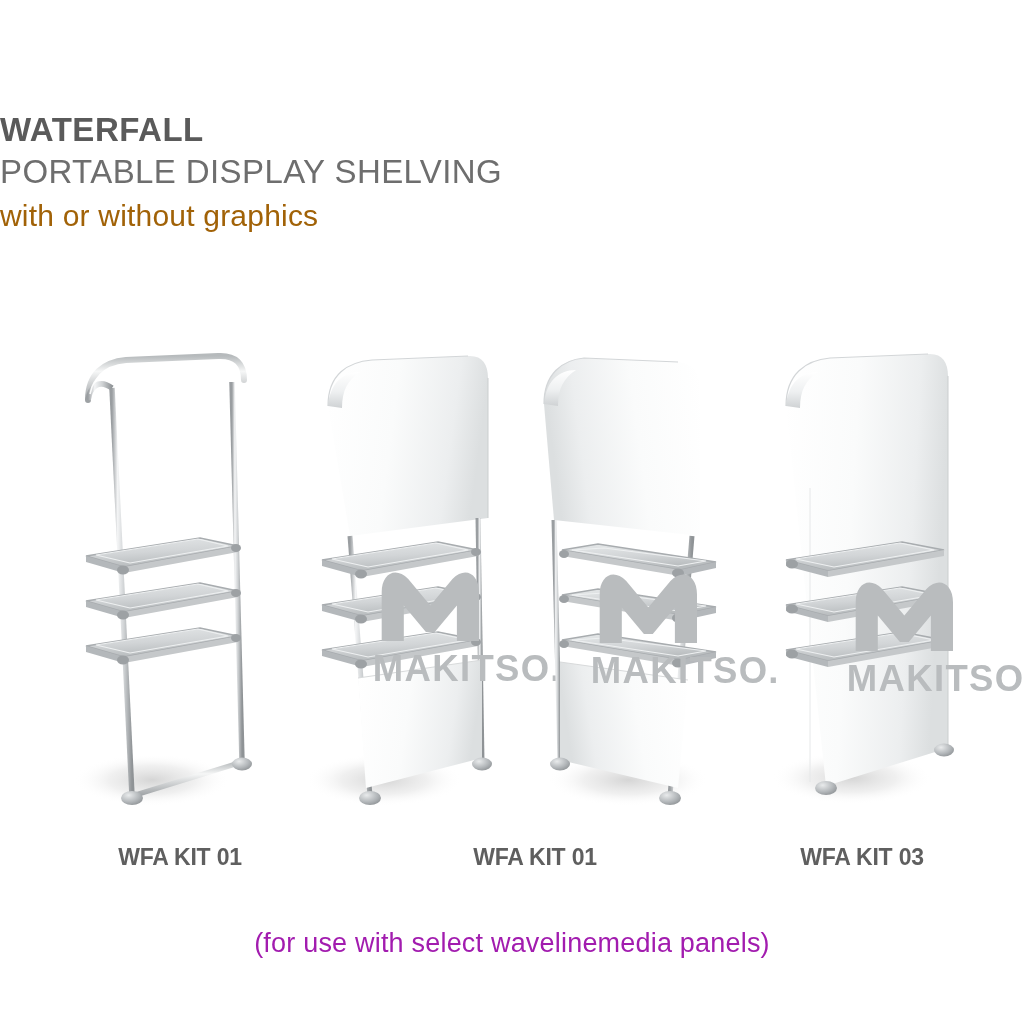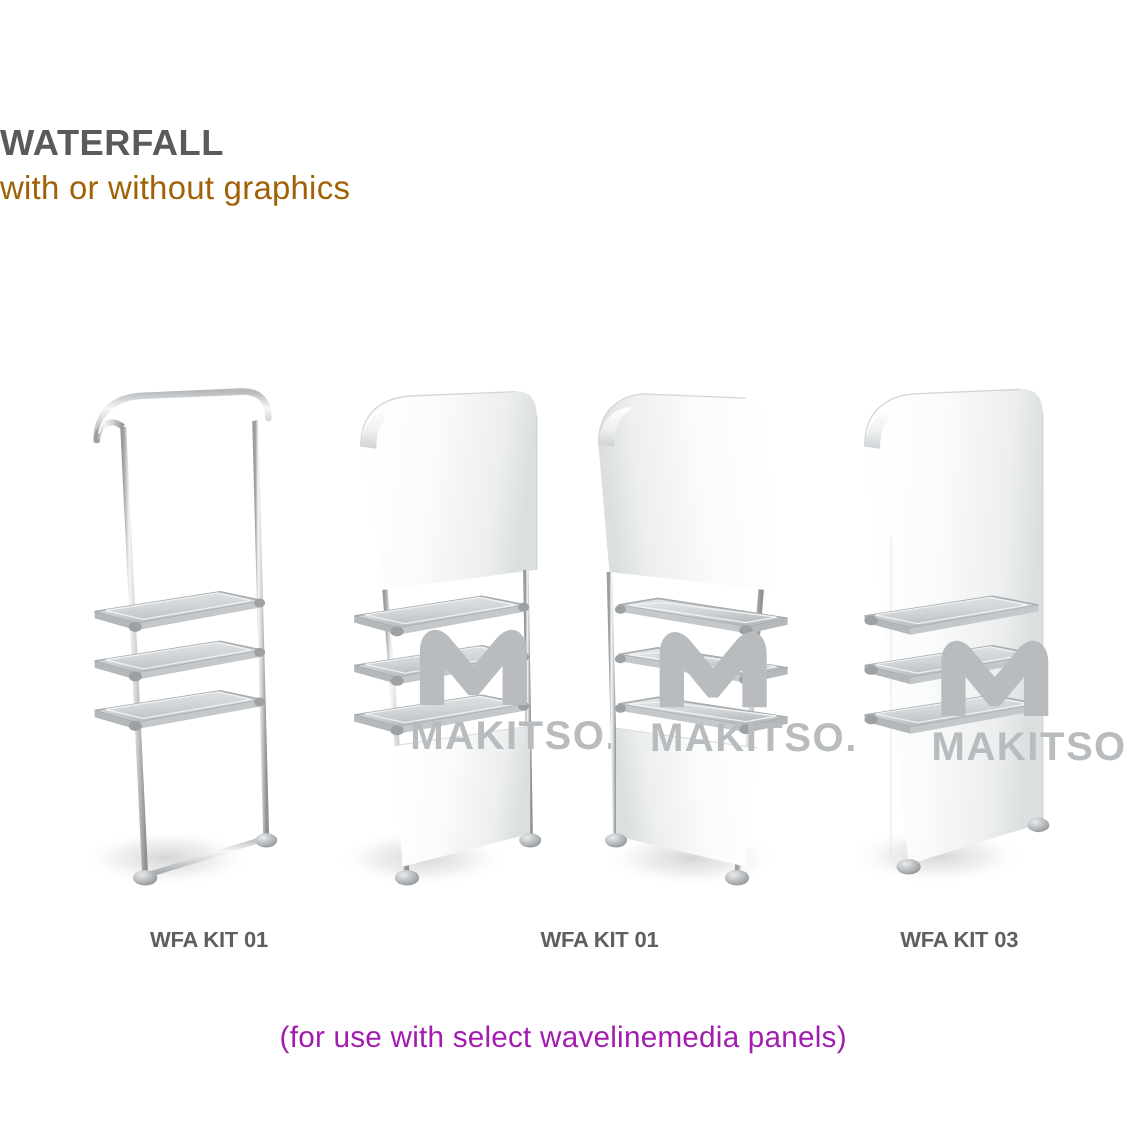--- a/index.html
+++ b/index.html
@@ -29,24 +29,23 @@
 
   
   .footer{
     position:absolute;left:0;top:928px;width:1024px;text-align:center;
     font-size:27px;font-weight:300;color:#a21caf;letter-spacing:0.2px;
   }
 
   
   .caption{
     position:absolute;top:844px;
-    font-size:20px;font-weight:bold;color:#5f5f5f;
+    font-size:23px;font-weight:bold;color:#5f5f5f;
     letter-spacing:-0.2px;white-space:nowrap;
     transform:translateX(-50%);
-    margin-left:10px;
   }
 
   
   .unit{position:absolute;width:230px;height:470px;}
   .u1{left:60px;top:348px;}
   .u2{left:292px;top:348px;}
   .u3{left:520px;top:348px;}
   .u4{left:752px;top:348px;}
 
   .unit svg{display:block;width:230px;height:470px;overflow:visible;}
@@ -55,20 +54,21 @@
   .logo{position:absolute;pointer-events:none;}
   .logo svg{display:block;overflow:visible;}
 </style>
 </head>
 <body>
 
 <div class="stage">
 
   <div class="titles">
     <div class="t-main">WATERFALL</div>
+    <div class="t-sub">PORTABLE DISPLAY SHELVING</div>
     <div class="t-sub2">with or without graphics</div>
   </div>
 
   <svg width="0" height="0" style="position:absolute" aria-hidden="true">
     <defs>
       <linearGradient id="tube" x1="0" y1="0" x2="1" y2="0">
         <stop offset="0%" stop-color="#9a9ea1"></stop>
         <stop offset="28%" stop-color="#f4f5f6"></stop>
         <stop offset="60%" stop-color="#cfd2d4"></stop>
         <stop offset="100%" stop-color="#8f9396"></stop>

